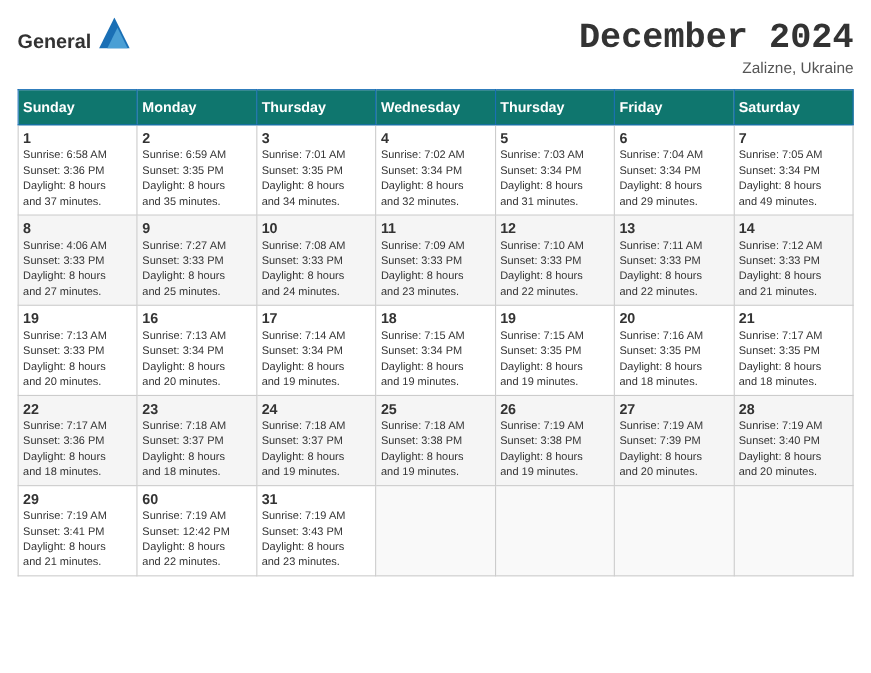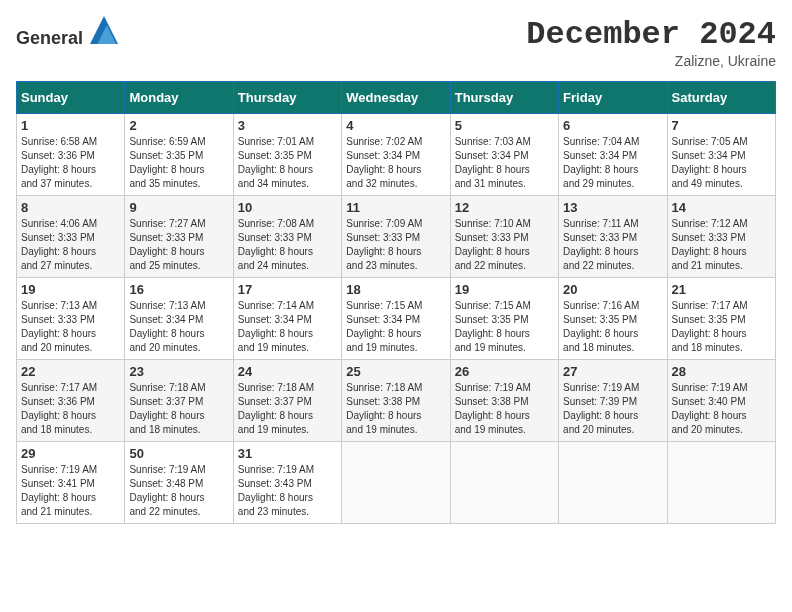--- a/index.html
+++ b/index.html
@@ -387,24 +387,24 @@
         <td>
           <span class="day-number">29</span>
           <div class="day-info">
             <div>Sunrise: 7:19 AM</div>
             <div>Sunset: 3:41 PM</div>
             <div>Daylight: 8 hours</div>
             <div>and 21 minutes.</div>
           </div>
         </td>
         <td>
-          <span class="day-number">50</span>
-          <div class="day-info">
-            <div>Sunrise: 7:19 AM</div>
-            <div>Sunset: 3:48 PM</div>
+          <span class="day-number">60</span>
+          <div class="day-info">
+            <div>Sunrise: 7:19 AM</div>
+            <div>Sunset: 12:42 PM</div>
             <div>Daylight: 8 hours</div>
             <div>and 22 minutes.</div>
           </div>
         </td>
         <td>
           <span class="day-number">31</span>
           <div class="day-info">
             <div>Sunrise: 7:19 AM</div>
             <div>Sunset: 3:43 PM</div>
             <div>Daylight: 8 hours</div>

